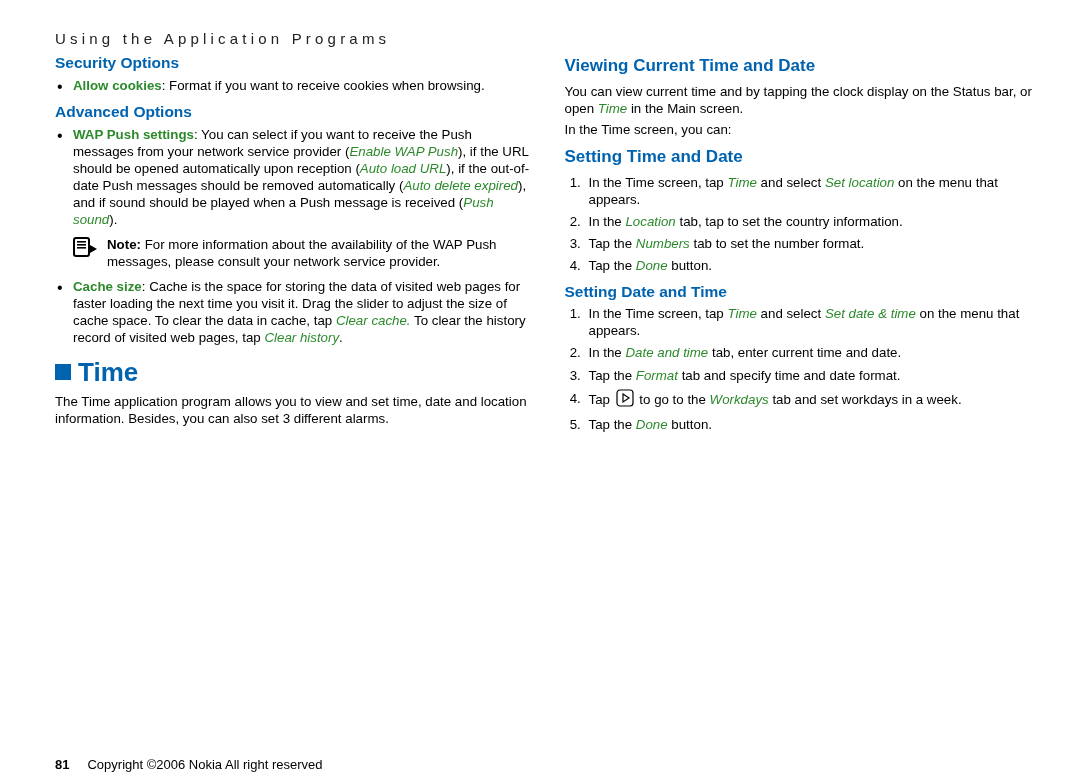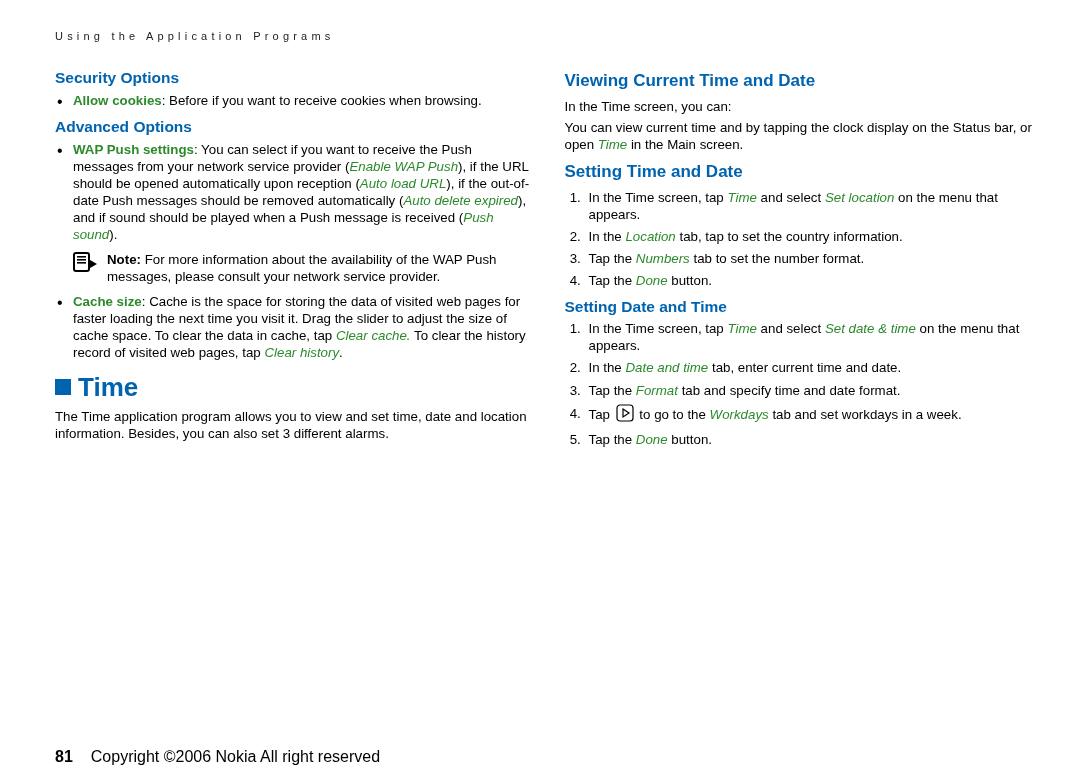--- a/index.html
+++ b/index.html
@@ -12,24 +12,23 @@
     height: 779px;
     overflow: hidden;
   }
   .page {
     padding: 30px 40px 20px 55px;
     box-sizing: border-box;
     height: 100%;
     position: relative;
   }
   .running-head {
-    font-size: 11px;
+    font-size: 15px;
     letter-spacing: 4.2px;
     color: #222;
-    margin-bottom: 20px;
   }
   .cols {
     display: flex;
     gap: 34px;
   }
   .col {
     flex: 1;
     font-size: 13.3px;
     line-height: 1.28;
   }
@@ -74,23 +73,23 @@
   ol.num { padding-left: 20px; margin: 4px 0 8px 0; }
   ol.num > li { padding-left: 4px; margin-bottom: 5px; }
   .note-row { display: flex; align-items: flex-start; margin: 8px 0 8px 18px; }
   .note-icon {
     flex: 0 0 auto;
     margin-right: 8px;
     margin-top: 1px;
   }
   .footer {
     position: absolute;
-    bottom: 13px;
+    bottom: 7px;
     left: 55px;
-    font-size: 16px;
+    font-size: 13px;
   }
   .footer .pn { font-weight: bold; margin-right: 18px; }
   .inline-icon {
     display: inline-block;
     vertical-align: middle;
     margin: 0 2px;
   }
   p { margin: 4px 0; }
 </style>
 </head>
@@ -99,21 +98,21 @@
 <div class="page">
   <div class="running-head">Using the Application Programs</div>
 
   <div class="cols">
 
     <div class="col">
 
       <div class="h3">Security Options</div>
       <ul class="bul">
         <li>
-          <span class="emb">Allow cookies</span><span>: Before if you want to receive cookies when browsing.</span>
+          <span class="emb">Allow cookies</span><span>: Format if you want to receive cookies when browsing.</span>
         </li>
       </ul>
 
       <div class="h3">Advanced Options</div>
       <ul class="bul">
         <li>
           <span class="emb">WAP Push settings</span><span>: You can select if you want to receive the Push messages from your network service provider (</span><span class="em">Enable WAP Push</span><span>), if the URL should be opened automatically upon reception (</span><span class="em">Auto load URL</span><span>), if the out-of-date Push messages should be removed automatically (</span><span class="em">Auto delete expired</span><span>), and if sound should be played when a Push message is received (</span><span class="em">Push sound</span><span>).</span>
         </li>
       </ul>
 
@@ -142,24 +141,24 @@
         <span class="sq"></span>
           <span>Time</span>
       </div>
       <p>The Time application program allows you to view and set time, date and location information. Besides, you can also set 3 different alarms.</p>
 
     </div>
 
     <div class="col">
 
       <div class="h2">Viewing Current Time and Date</div>
-      <p>In the Time screen, you can:</p>
       <p>
         <span>You can view current time and by tapping the clock display on the Status bar, or open </span><span class="em">Time</span><span> in the Main screen.</span>
       </p>
+      <p>In the Time screen, you can:</p>
 
       <div class="h2">Setting Time and Date</div>
 
       <ol class="num">
         <li><span>In the Time screen, tap </span><span class="em">Time</span><span> and select </span><span class="em">Set location</span><span> on the menu that appears.</span></li>
         <li><span>In the </span><span class="em">Location</span><span> tab, tap to set the country information.</span></li>
         <li><span>Tap the </span><span class="em">Numbers</span><span> tab to set the number format.</span></li>
         <li><span>Tap the </span><span class="em">Done</span><span> button.</span></li>
       </ol>
 

